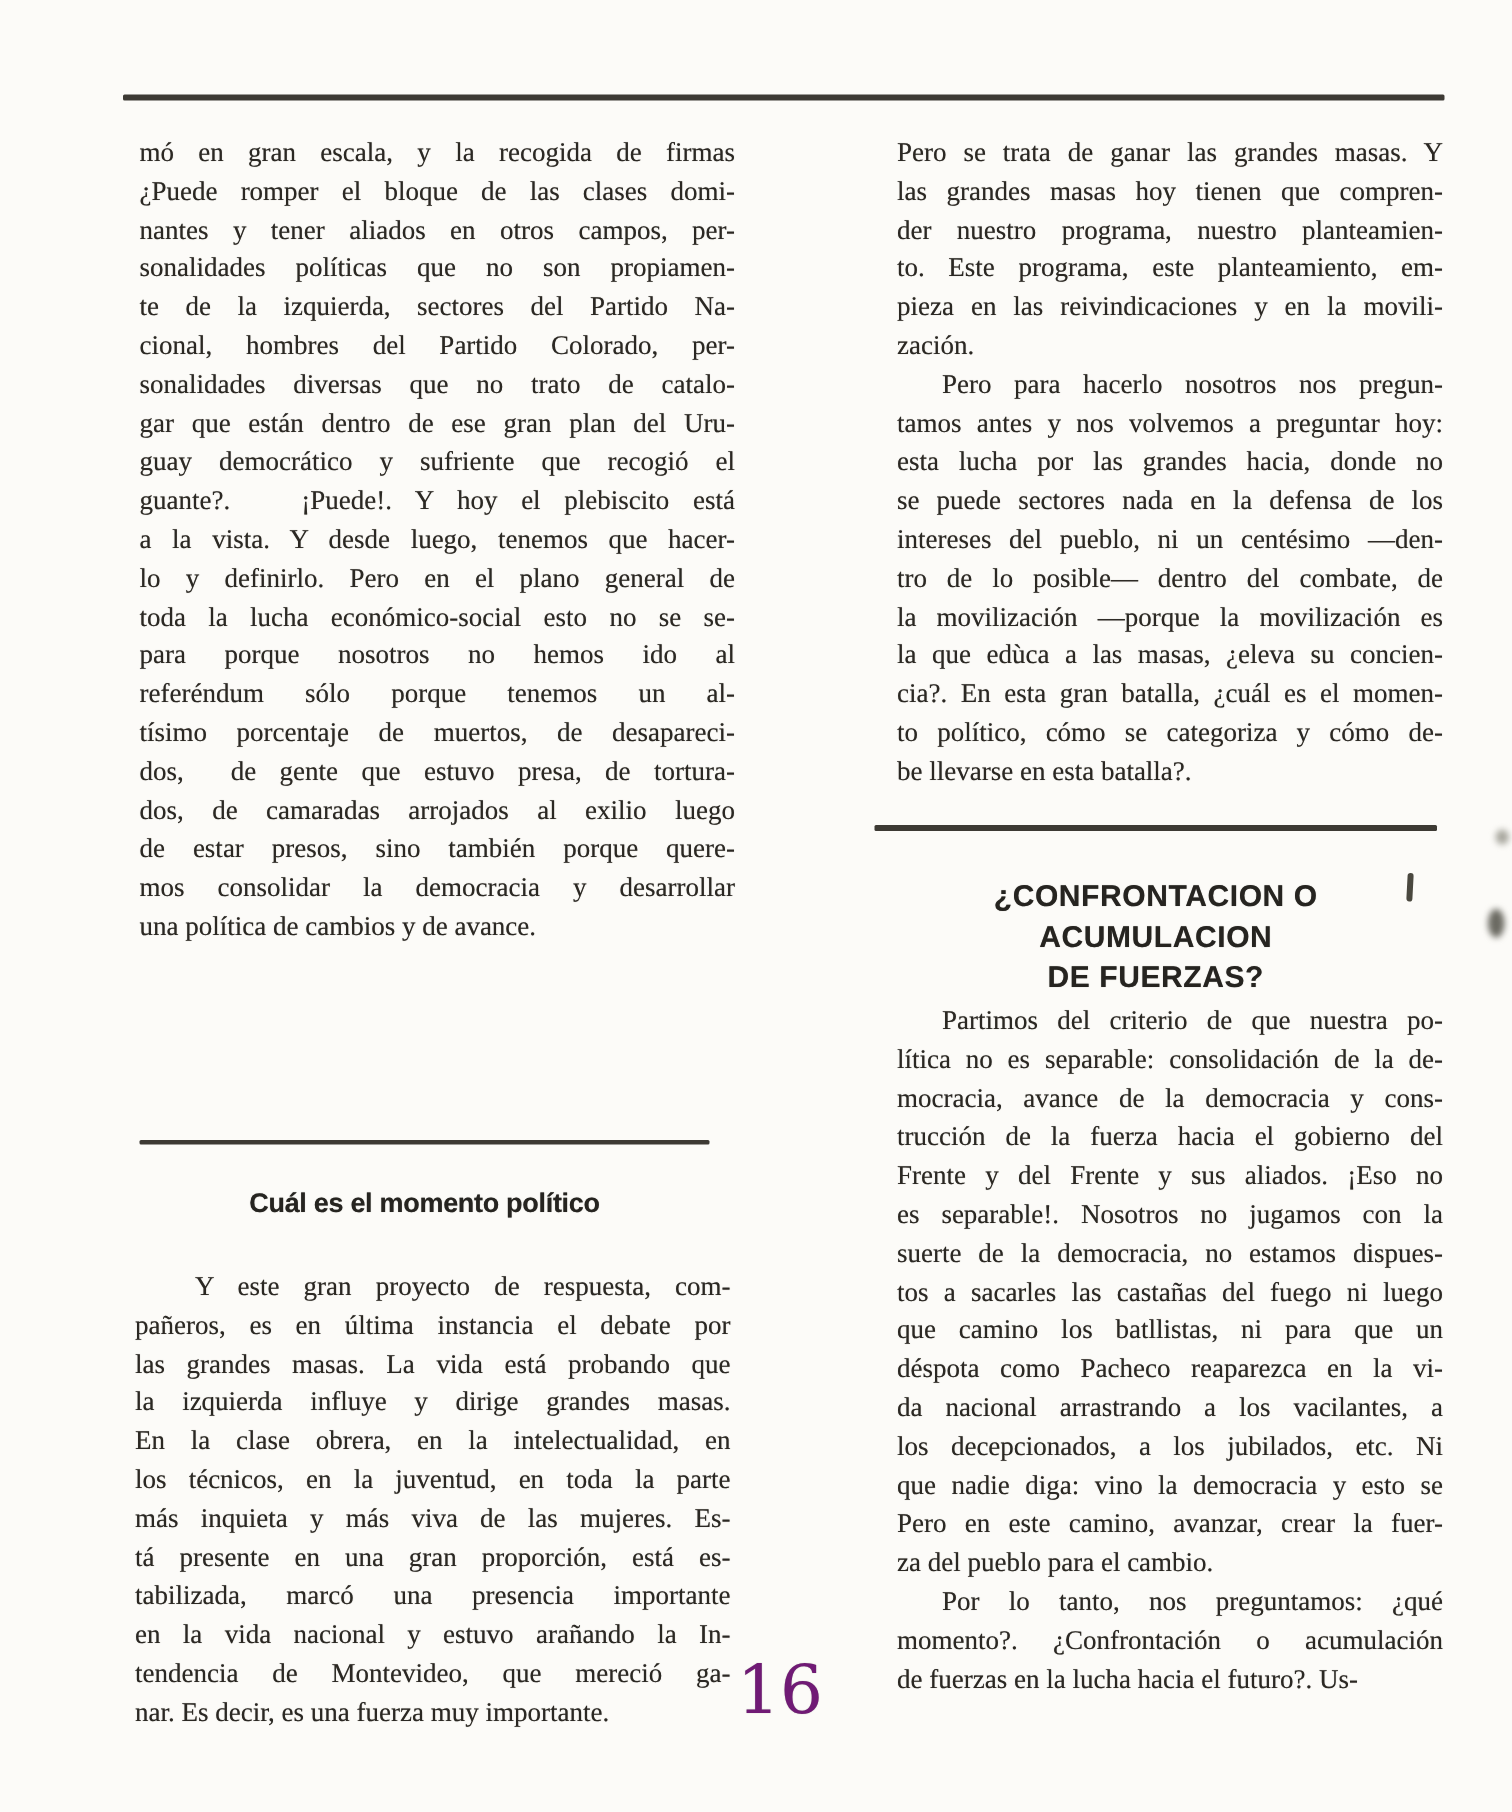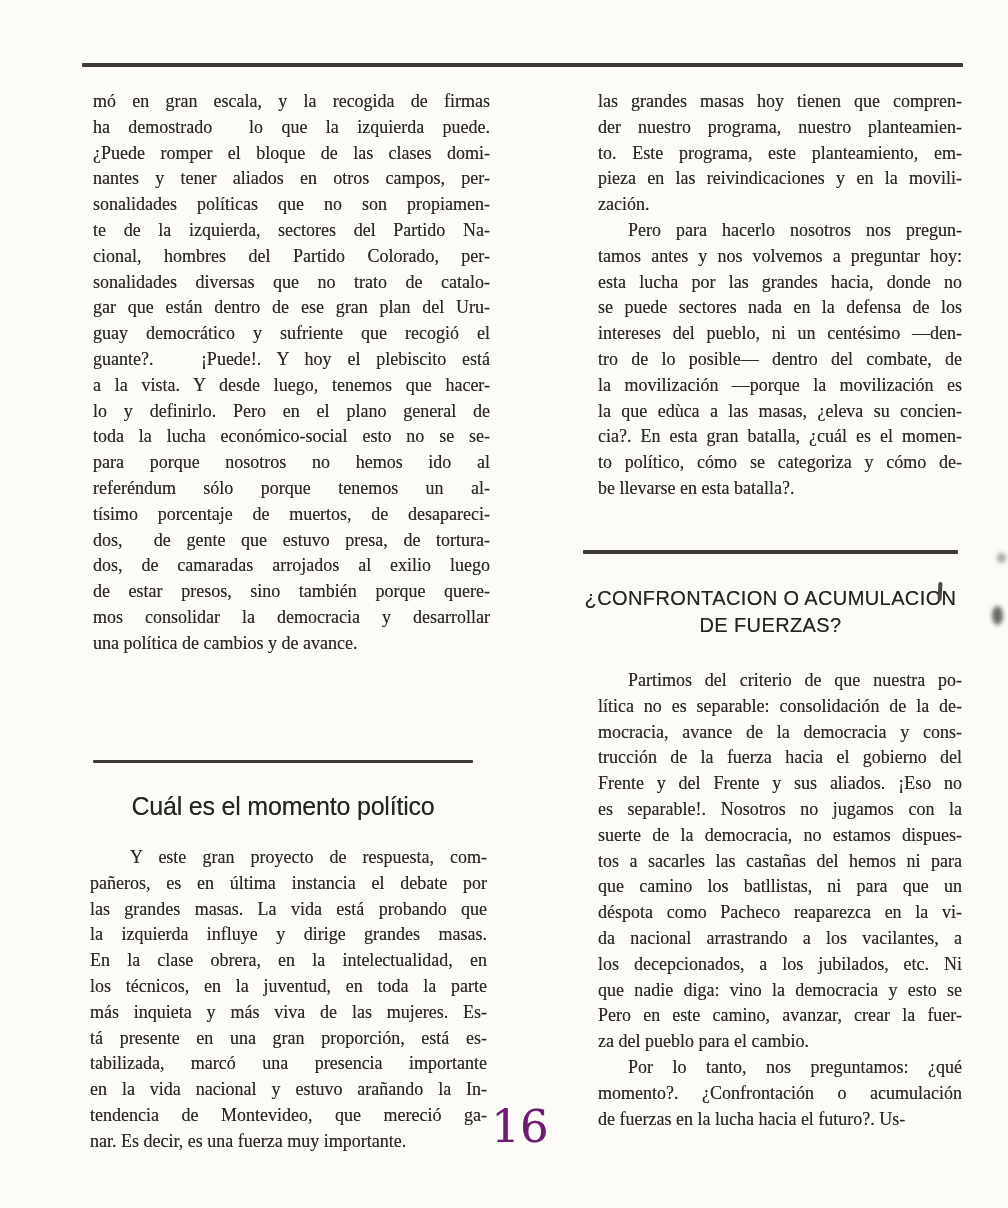--- a/index.html
+++ b/index.html
@@ -28,28 +28,28 @@
     text-shadow:0 0 0.5px rgba(43,40,35,.55);
     white-space:normal;
   }
   .tline.last{text-align-last:left;}
   .tline.ind{text-indent:40px;}
   .rc .tline.ind{text-indent:30px;}
 
   .col-heading{
     position:absolute;
     font-family:"Liberation Sans","DejaVu Sans",sans-serif;
-    font-weight:normal;
+    font-weight:bold;
     text-align:center;
     color:#262420;
     text-shadow:0 0 0.5px rgba(38,36,32,.6);
   }
   .heading-left{
     left:93px;top:792px;width:380px;
-    font-size:25px;letter-spacing:-0.2px;
+    font-size:18px;letter-spacing:-0.2px;
   }
   .heading-right{
     left:583px;top:585px;width:375px;
     font-size:20px;line-height:27px;letter-spacing:0.4px;
   }
 
   .page-number{
     position:absolute;
     left:488px;top:1104px;width:64px;
     font-family:"DejaVu Serif","Liberation Serif",serif;
@@ -67,21 +67,20 @@
 </head>
 <body>
 
 <div class="page">
 
   <div class="rule rule-top"></div>
 
   <div class="textblock tb-left1 lc">
     <div>
         <div class="tline">mó en gran escala, y la recogida de firmas</div>
-        <div class="tline">ha demostrado &nbsp;lo que la izquierda puede.</div>
         <div class="tline">¿Puede romper el bloque de las clases domi-</div>
         <div class="tline">nantes y tener aliados en otros campos, per-</div>
         <div class="tline">sonalidades políticas que no son propiamen-</div>
         <div class="tline">te de la izquierda, sectores del Partido Na-</div>
         <div class="tline">cional, hombres del Partido Colorado, per-</div>
         <div class="tline">sonalidades diversas que no trato de catalo-</div>
         <div class="tline">gar que están dentro de ese gran plan del Uru-</div>
         <div class="tline">guay democrático y sufriente que recogió el</div>
         <div class="tline">guante?. &nbsp; ¡Puede!. Y hoy el plebiscito está</div>
         <div class="tline">a la vista. Y desde luego, tenemos que hacer-</div>
@@ -114,20 +113,21 @@
         <div class="tline">tá presente en una gran proporción, está es-</div>
         <div class="tline">tabilizada, marcó una presencia importante</div>
         <div class="tline">en la vida nacional y estuvo arañando la In-</div>
         <div class="tline">tendencia de Montevideo, que mereció ga-</div>
         <div class="tline last">nar. Es decir, es una fuerza muy importante.</div>
       </div>
   </div>
 
   <div class="textblock tb-right1 rc">
     <div>
+        <div class="tline">Pero se trata de ganar las grandes masas. Y</div>
         <div class="tline">las grandes masas hoy tienen que compren-</div>
         <div class="tline">der nuestro programa, nuestro planteamien-</div>
         <div class="tline">to. Este programa, este planteamiento, em-</div>
         <div class="tline">pieza en las reivindicaciones y en la movili-</div>
         <div class="tline last">zación.</div>
       </div>
     <div>
         <div class="tline ind">Pero para hacerlo nosotros nos pregun-</div>
         <div class="tline">tamos antes y nos volvemos a preguntar hoy:</div>
         <div class="tline">esta lucha por las grandes hacia, donde no</div>
@@ -151,21 +151,21 @@
 
   <div class="textblock tb-right2 rc">
     <div>
         <div class="tline ind">Partimos del criterio de que nuestra po-</div>
         <div class="tline">lítica no es separable: consolidación de la de-</div>
         <div class="tline">mocracia, avance de la democracia y cons-</div>
         <div class="tline">trucción de la fuerza hacia el gobierno del</div>
         <div class="tline">Frente y del Frente y sus aliados. ¡Eso no</div>
         <div class="tline">es separable!. Nosotros no jugamos con la</div>
         <div class="tline">suerte de la democracia, no estamos dispues-</div>
-        <div class="tline">tos a sacarles las castañas del hemos ni para</div>
+        <div class="tline">tos a sacarles las castañas del fuego ni luego</div>
         <div class="tline">que camino los batllistas, ni para que un</div>
         <div class="tline">déspota como Pacheco reaparezca en la vi-</div>
         <div class="tline">da nacional arrastrando a los vacilantes, a</div>
         <div class="tline">los decepcionados, a los jubilados, etc. Ni</div>
         <div class="tline">que nadie diga: vino la democracia y esto se</div>
         <div class="tline">Pero en este camino, avanzar, crear la fuer-</div>
         <div class="tline last">za del pueblo para el cambio.</div>
       </div>
     <div>
         <div class="tline ind">Por lo tanto, nos preguntamos: ¿qué</div>

